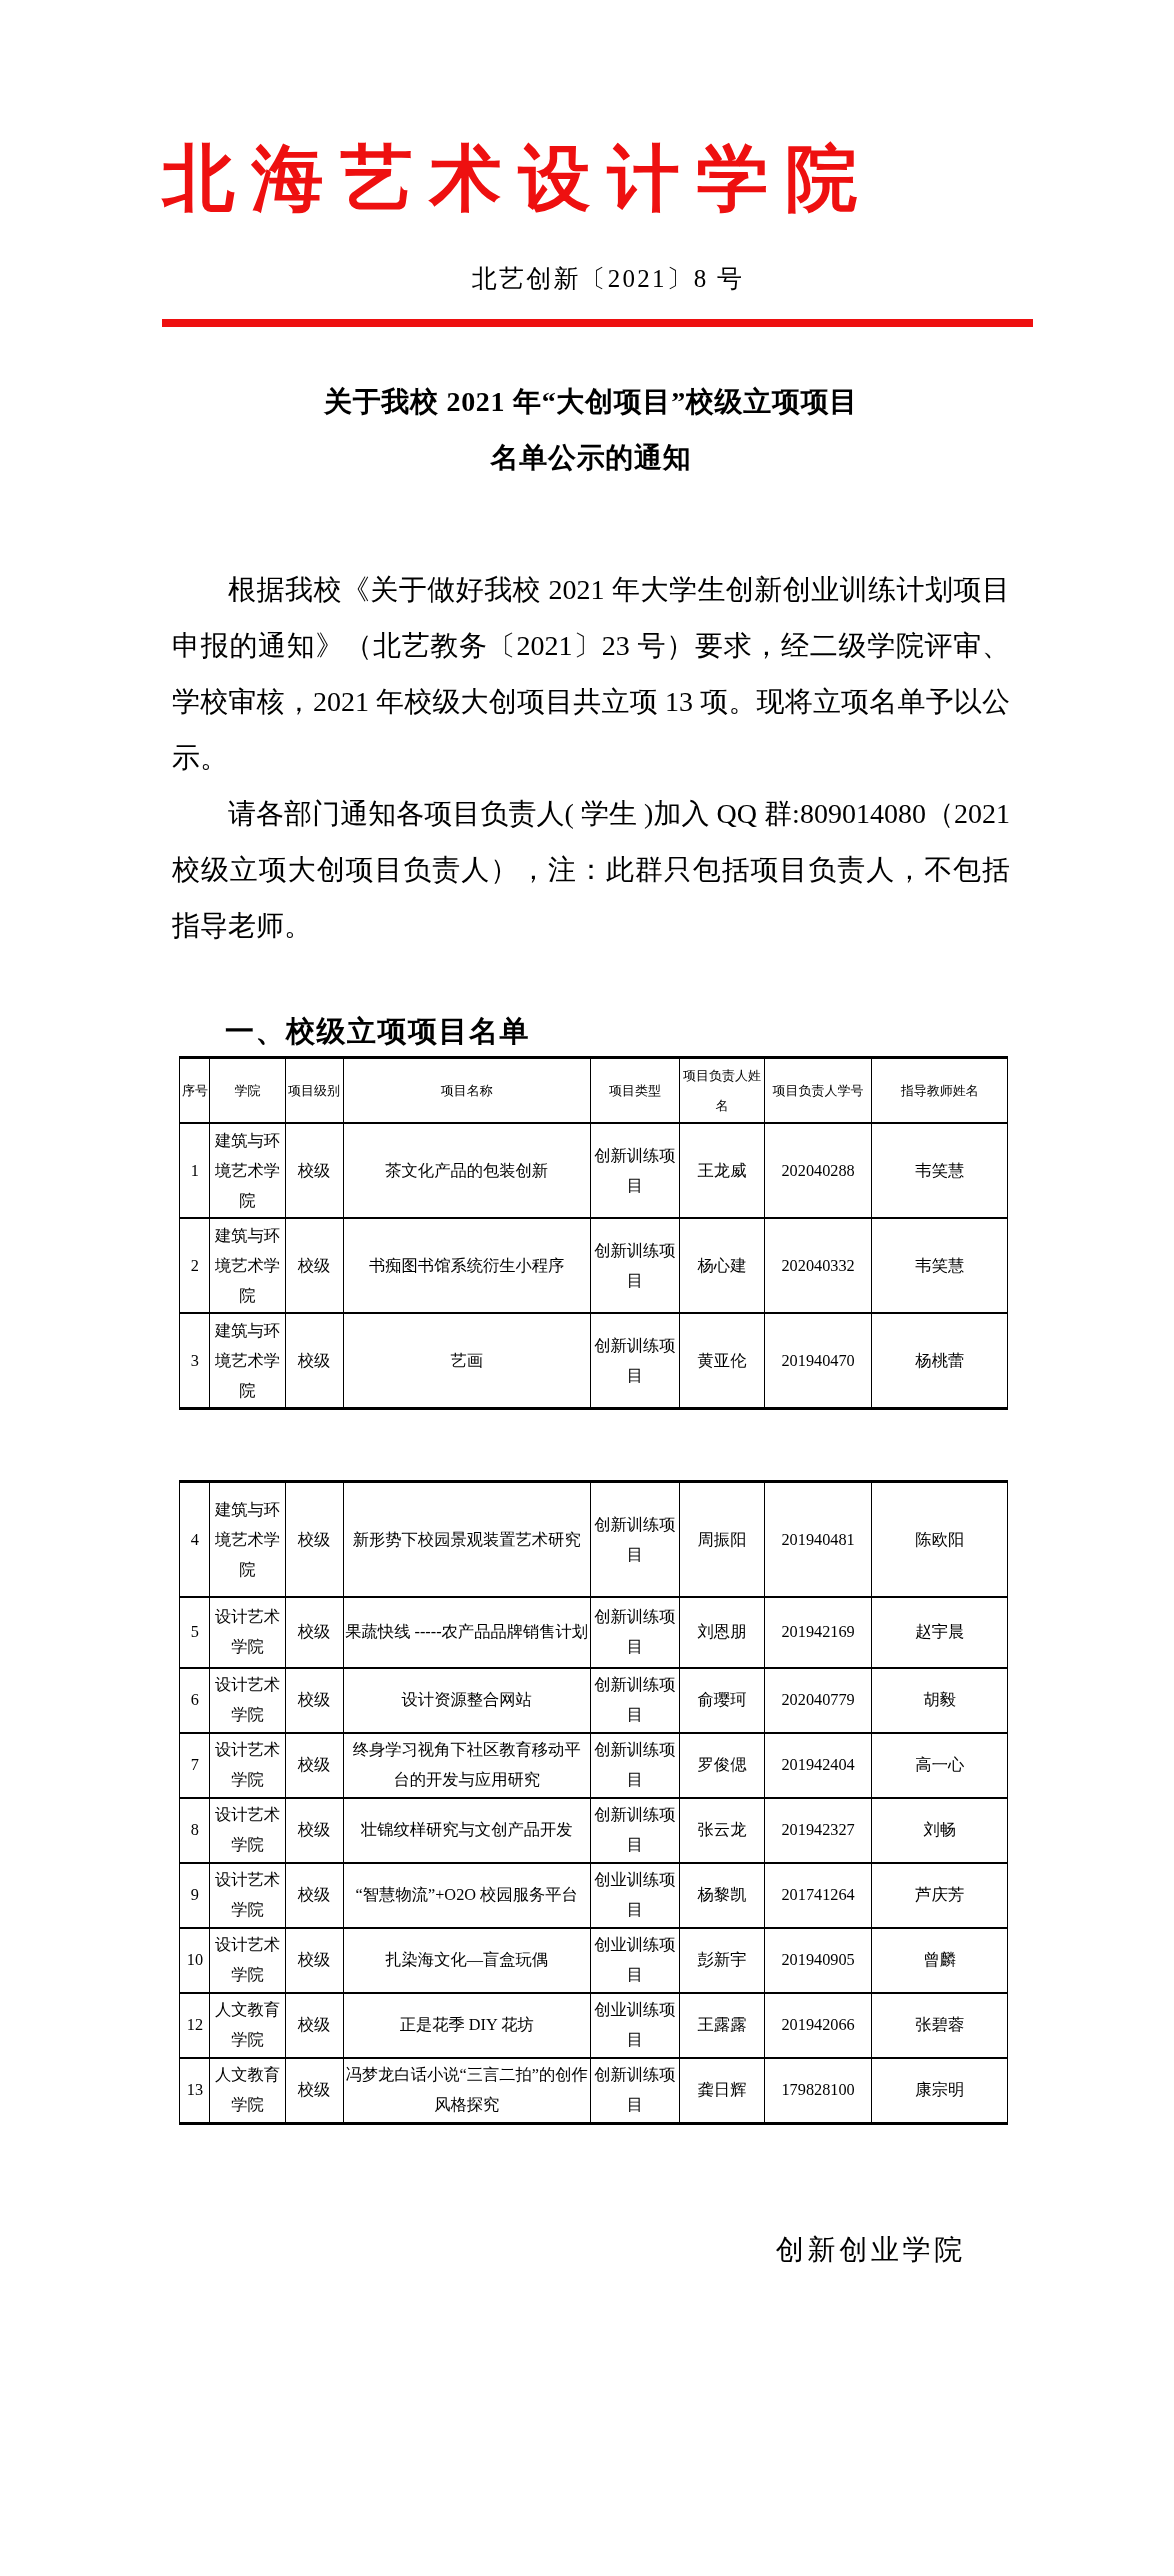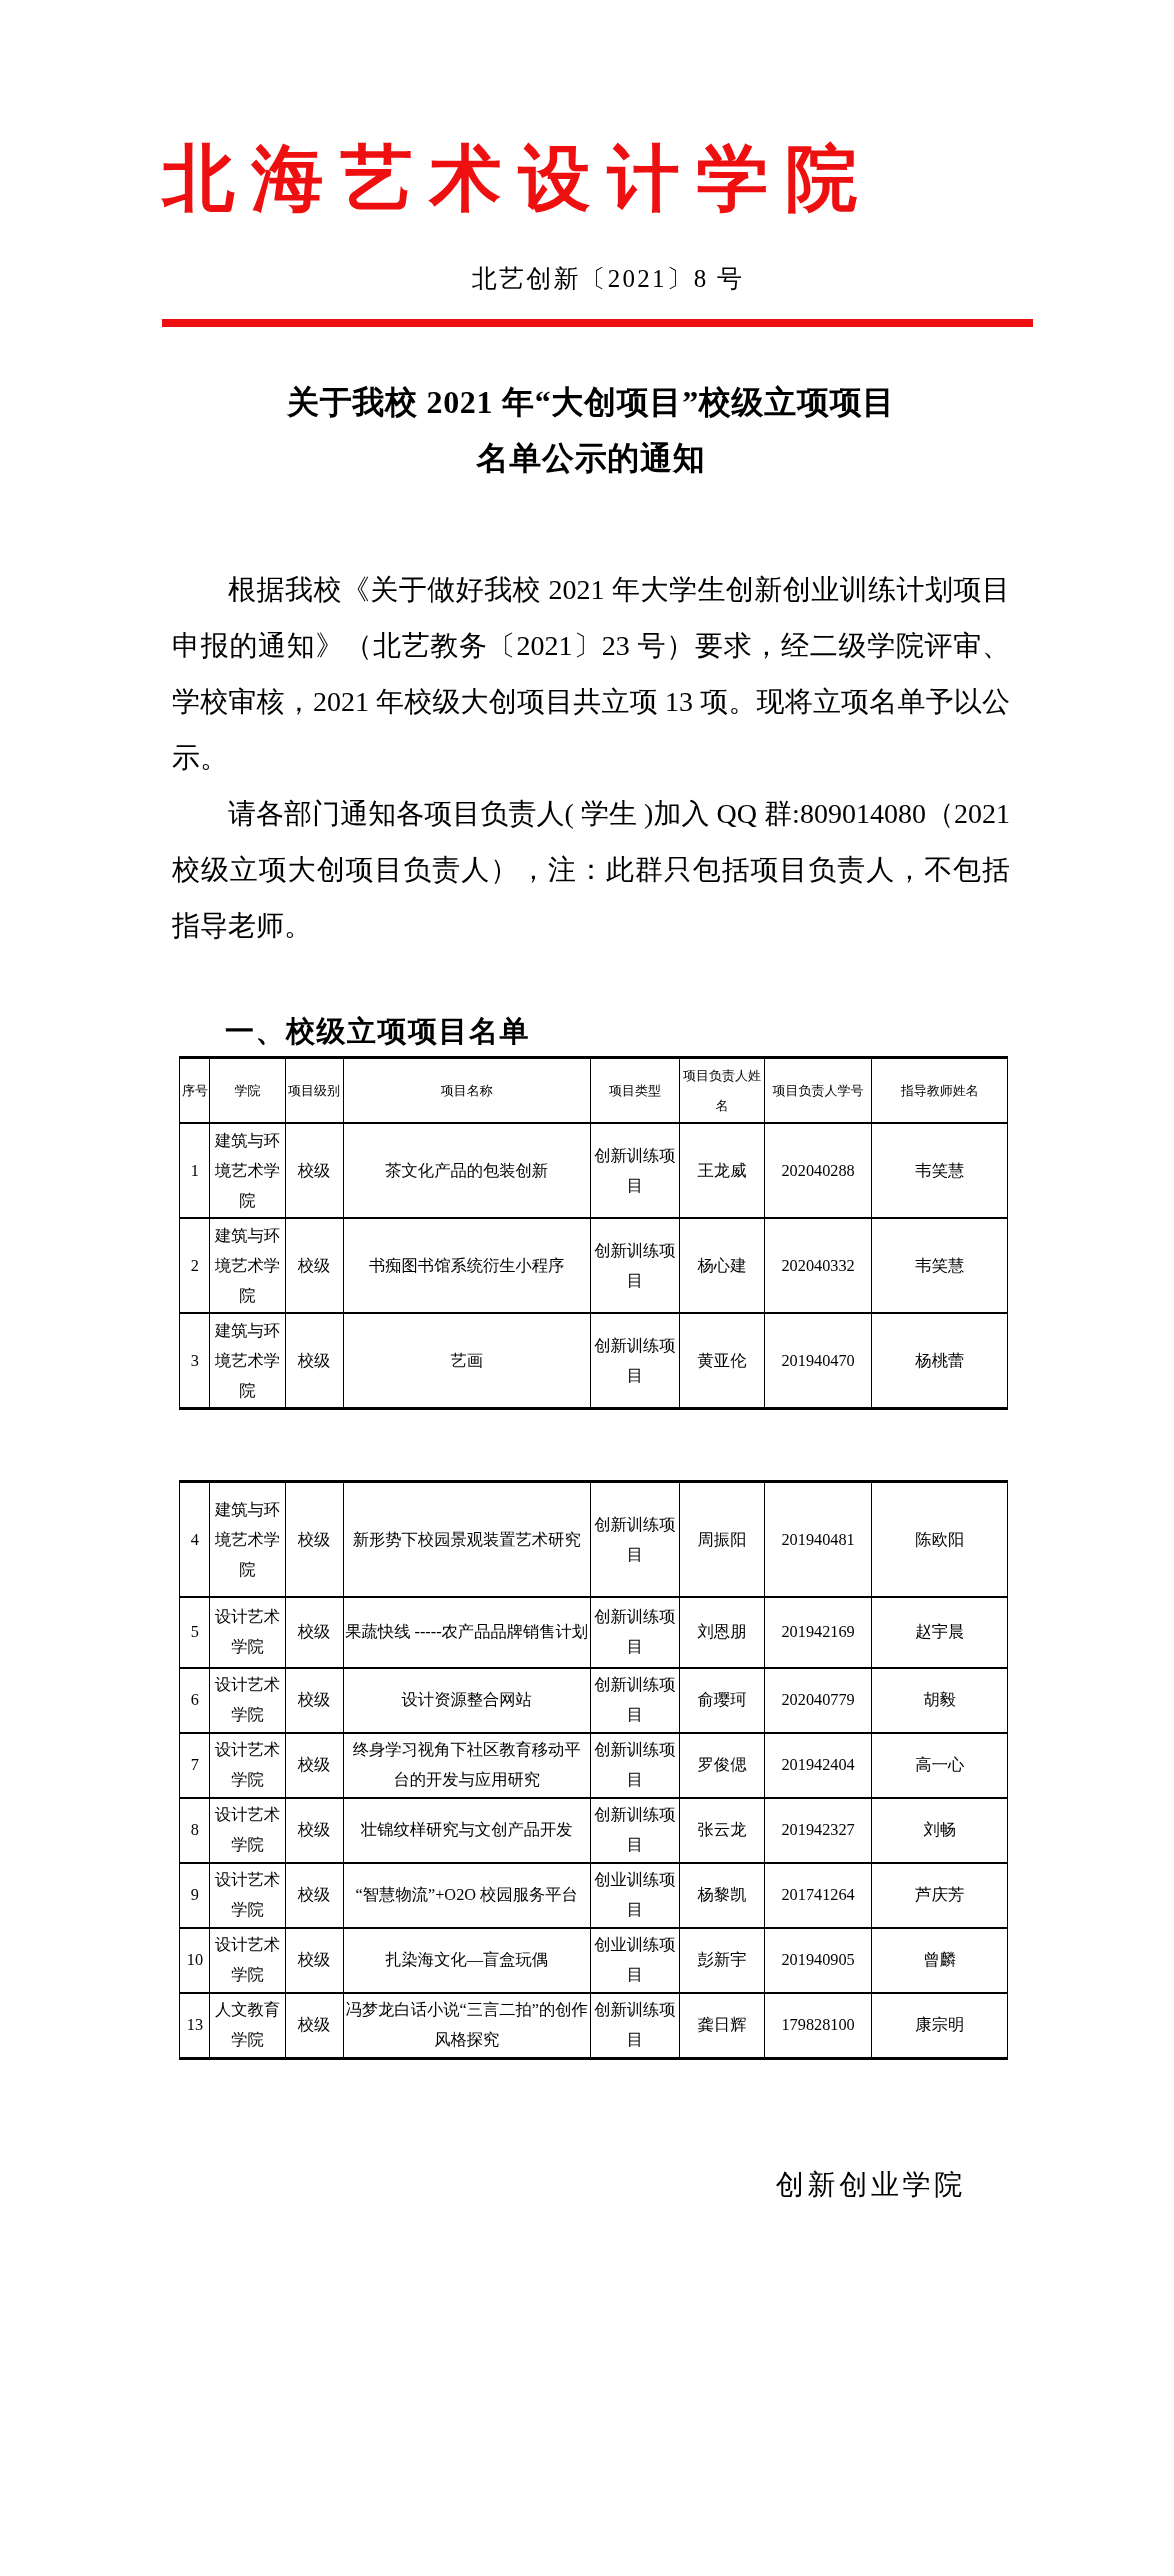--- a/index.html
+++ b/index.html
@@ -38,21 +38,21 @@
   }
   .red-rule {
     margin-top: 24px;
     margin-left: -9.6px;
     width: 871px;
     height: 8.1px;
     background: var(--accent, #ee1010);
   }
   .doc-title {
     margin: 47px 0 0 0;
-    font-size: 32px;
+    font-size: 28px;
     font-weight: 700;
     text-align: center;
     line-height: 56px;
     letter-spacing: 0.7px;
   }
   .body-text {
     margin-top: 76px;
     font-size: 28px;
     line-height: 56px;
     text-align: justify;
@@ -261,20 +261,30 @@
             <td>10</td>
             <td>设计艺术学院</td>
             <td>校级</td>
             <td>扎染海文化—盲盒玩偶</td>
             <td>创业训练项目</td>
             <td>彭新宇</td>
             <td>201940905</td>
             <td>曾麟</td>
           </tr>
           <tr>
+            <td>12</td>
+            <td>人文教育学院</td>
+            <td>校级</td>
+            <td>正是花季 DIY 花坊</td>
+            <td>创业训练项目</td>
+            <td>王露露</td>
+            <td>201942066</td>
+            <td>张碧蓉</td>
+          </tr>
+          <tr>
             <td>13</td>
             <td>人文教育学院</td>
             <td>校级</td>
             <td>冯梦龙白话小说“三言二拍”的创作风格探究</td>
             <td>创新训练项目</td>
             <td>龚日辉</td>
             <td>179828100</td>
             <td>康宗明</td>
           </tr>
         </tbody>

